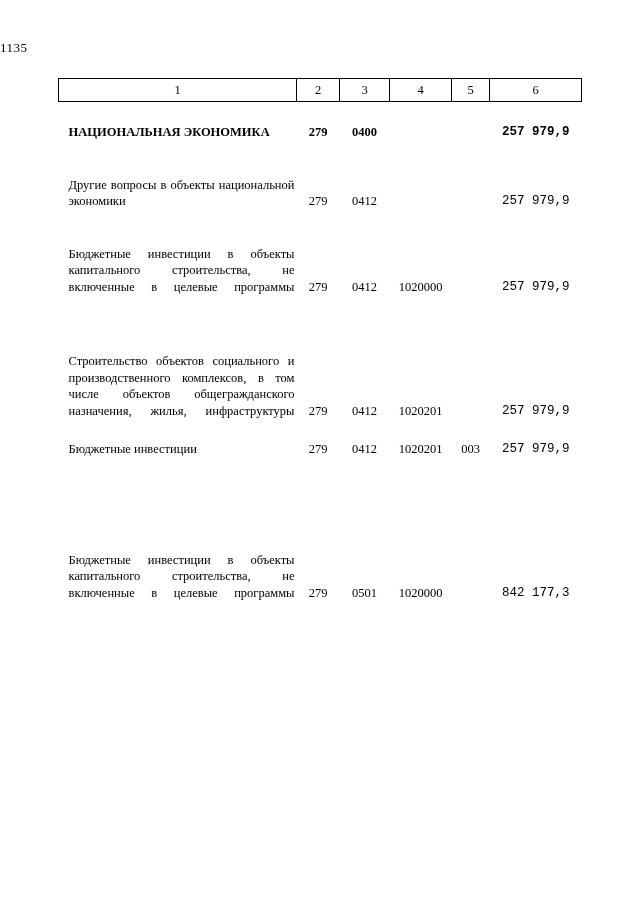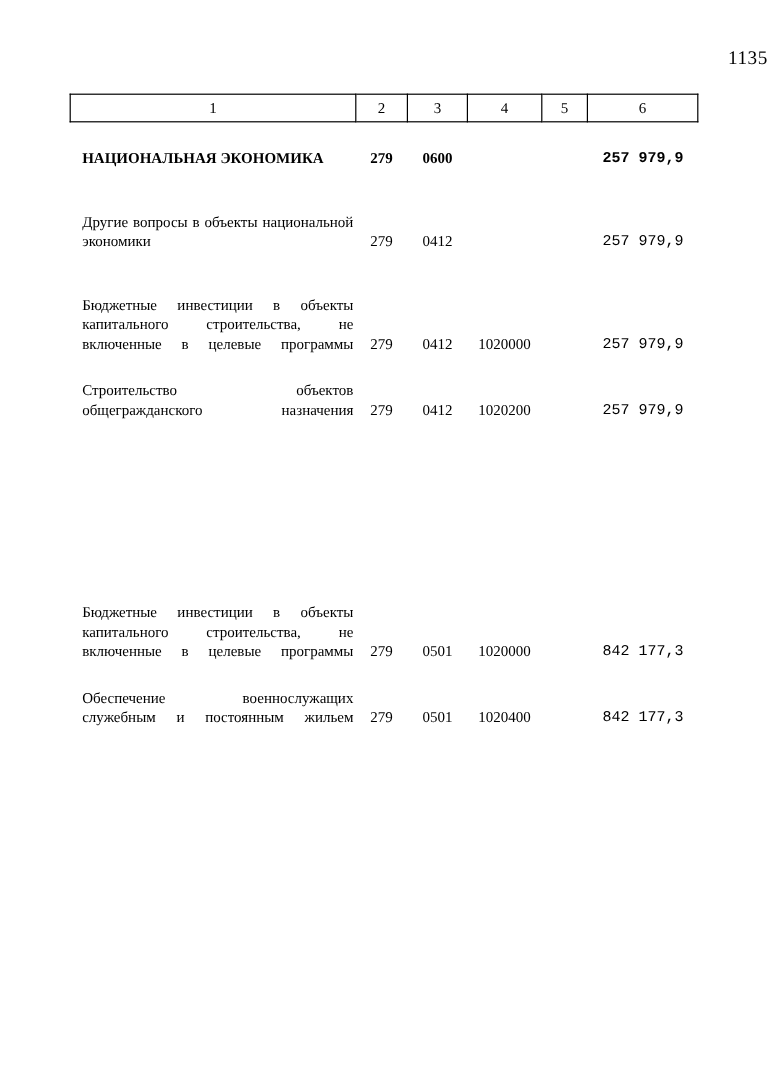--- a/index.html
+++ b/index.html
@@ -19,22 +19,22 @@
     width: 640px;
     height: 905px;
     position: relative;
     box-sizing: border-box;
   }
   .page-number {
     position: absolute;
     top: 40px;
     left: 0;
     width: 640px;
-    text-align: right;
-    font-size: 16px;
+    text-align: left;
+    font-size: 13px;
     letter-spacing: 0.5px;
   }
   .table-wrap {
     position: absolute;
     top: 78px;
     left: 58px;
     width: 523px;
   }
   table.budget {
     border-collapse: collapse;
@@ -128,21 +128,21 @@
             <td></td>
             <td></td>
             <td></td>
             <td></td>
             <td></td>
             <td></td>
           </tr>
           <tr class="rowbody">
             <td class="c-name nj bold">НАЦИОНАЛЬНАЯ ЭКОНОМИКА</td>
             <td class="c-num bold">279</td>
-            <td class="c-num bold">0600</td>
+            <td class="c-num bold">0400</td>
             <td class="c-num bold"></td>
             <td class="c-num bold"></td>
             <td class="c-sum bold">257 979,9</td>
           </tr>
           <tr class="spacer">
             <td></td>
             <td></td>
             <td></td>
             <td></td>
             <td></td>
@@ -189,51 +189,59 @@
             <td class="c-sum">257 979,9</td>
           </tr>
           <tr class="spacer-lg">
             <td></td>
             <td></td>
             <td></td>
             <td></td>
             <td></td>
             <td></td>
           </tr>
-          <tr class="rowbody">
-            <td class="c-name">Строительство объектов общегражданского назначения</td>
+          <tr class="spacer">
+            <td></td>
+            <td></td>
+            <td></td>
+            <td></td>
+            <td></td>
+            <td></td>
+          </tr>
+          <tr class="spacer-lg">
+            <td></td>
+            <td></td>
+            <td></td>
+            <td></td>
+            <td></td>
+            <td></td>
+          </tr>
+          <tr class="rowbody">
+            <td class="c-name">Строительство объектов социального и производственного комплексов, в том числе объектов общегражданского назначения, жилья, инфраструктуры</td>
             <td class="c-num">279</td>
             <td class="c-num">0412</td>
-            <td class="c-num">1020200</td>
+            <td class="c-num">1020201</td>
             <td class="c-num"></td>
             <td class="c-sum">257 979,9</td>
           </tr>
-          <tr class="spacer">
-            <td></td>
-            <td></td>
-            <td></td>
-            <td></td>
-            <td></td>
-            <td></td>
-          </tr>
-          <tr class="spacer-lg">
-            <td></td>
-            <td></td>
-            <td></td>
-            <td></td>
-            <td></td>
-            <td></td>
-          </tr>
-          <tr class="spacer-lg">
-            <td></td>
-            <td></td>
-            <td></td>
-            <td></td>
-            <td></td>
-            <td></td>
+          <tr class="spacer-lg">
+            <td></td>
+            <td></td>
+            <td></td>
+            <td></td>
+            <td></td>
+            <td></td>
+          </tr>
+          <tr class="rowbody">
+            <td class="c-name nj">Бюджетные инвестиции</td>
+            <td class="c-num">279</td>
+            <td class="c-num">0412</td>
+            <td class="c-num">1020201</td>
+            <td class="c-num">003</td>
+            <td class="c-sum">257 979,9</td>
           </tr>
           <tr class="spacer">
             <td></td>
             <td></td>
             <td></td>
             <td></td>
             <td></td>
             <td></td>
           </tr>
           <tr class="spacer-lg">
@@ -276,26 +284,18 @@
             <td class="c-num"></td>
             <td class="c-sum">842 177,3</td>
           </tr>
           <tr class="spacer-lg">
             <td></td>
             <td></td>
             <td></td>
             <td></td>
             <td></td>
             <td></td>
-          </tr>
-          <tr class="rowbody">
-            <td class="c-name">Обеспечение военнослужащих служебным и постоянным жильем</td>
-            <td class="c-num">279</td>
-            <td class="c-num">0501</td>
-            <td class="c-num">1020400</td>
-            <td class="c-num"></td>
-            <td class="c-sum">842 177,3</td>
           </tr>
         </tbody>
     </table>
   </div>
 
 </div>
 
 </body></html>

